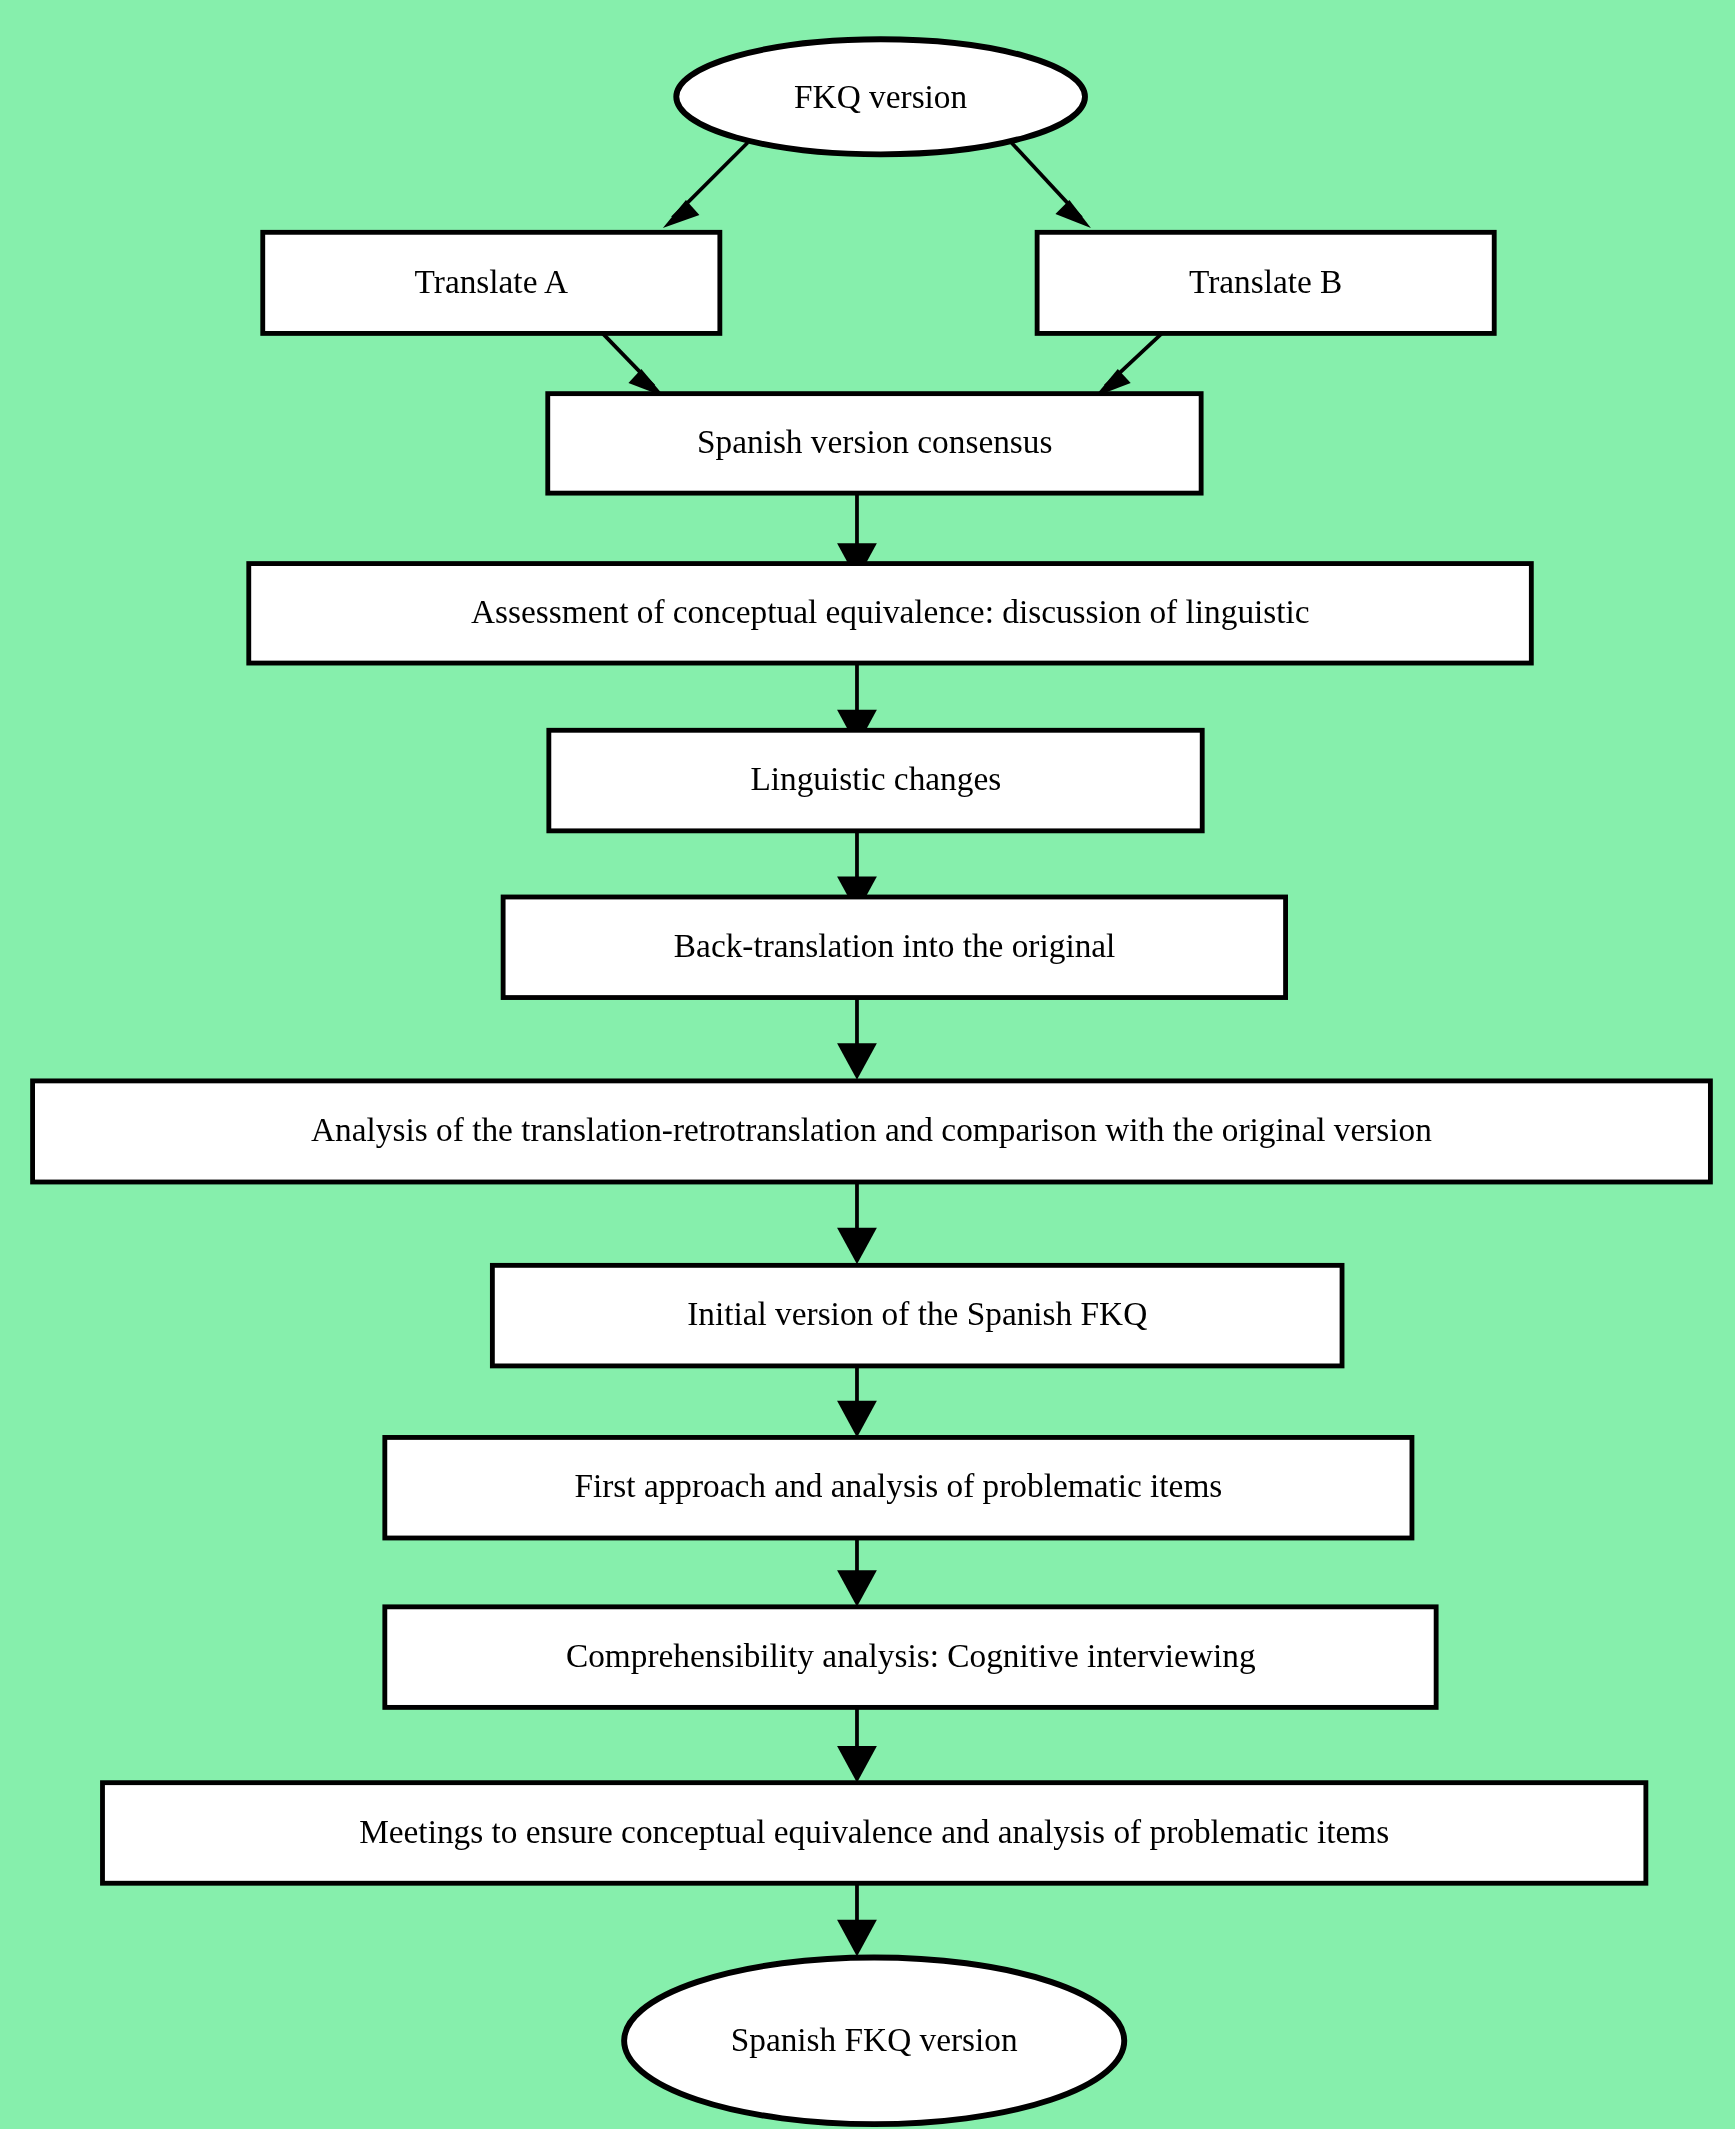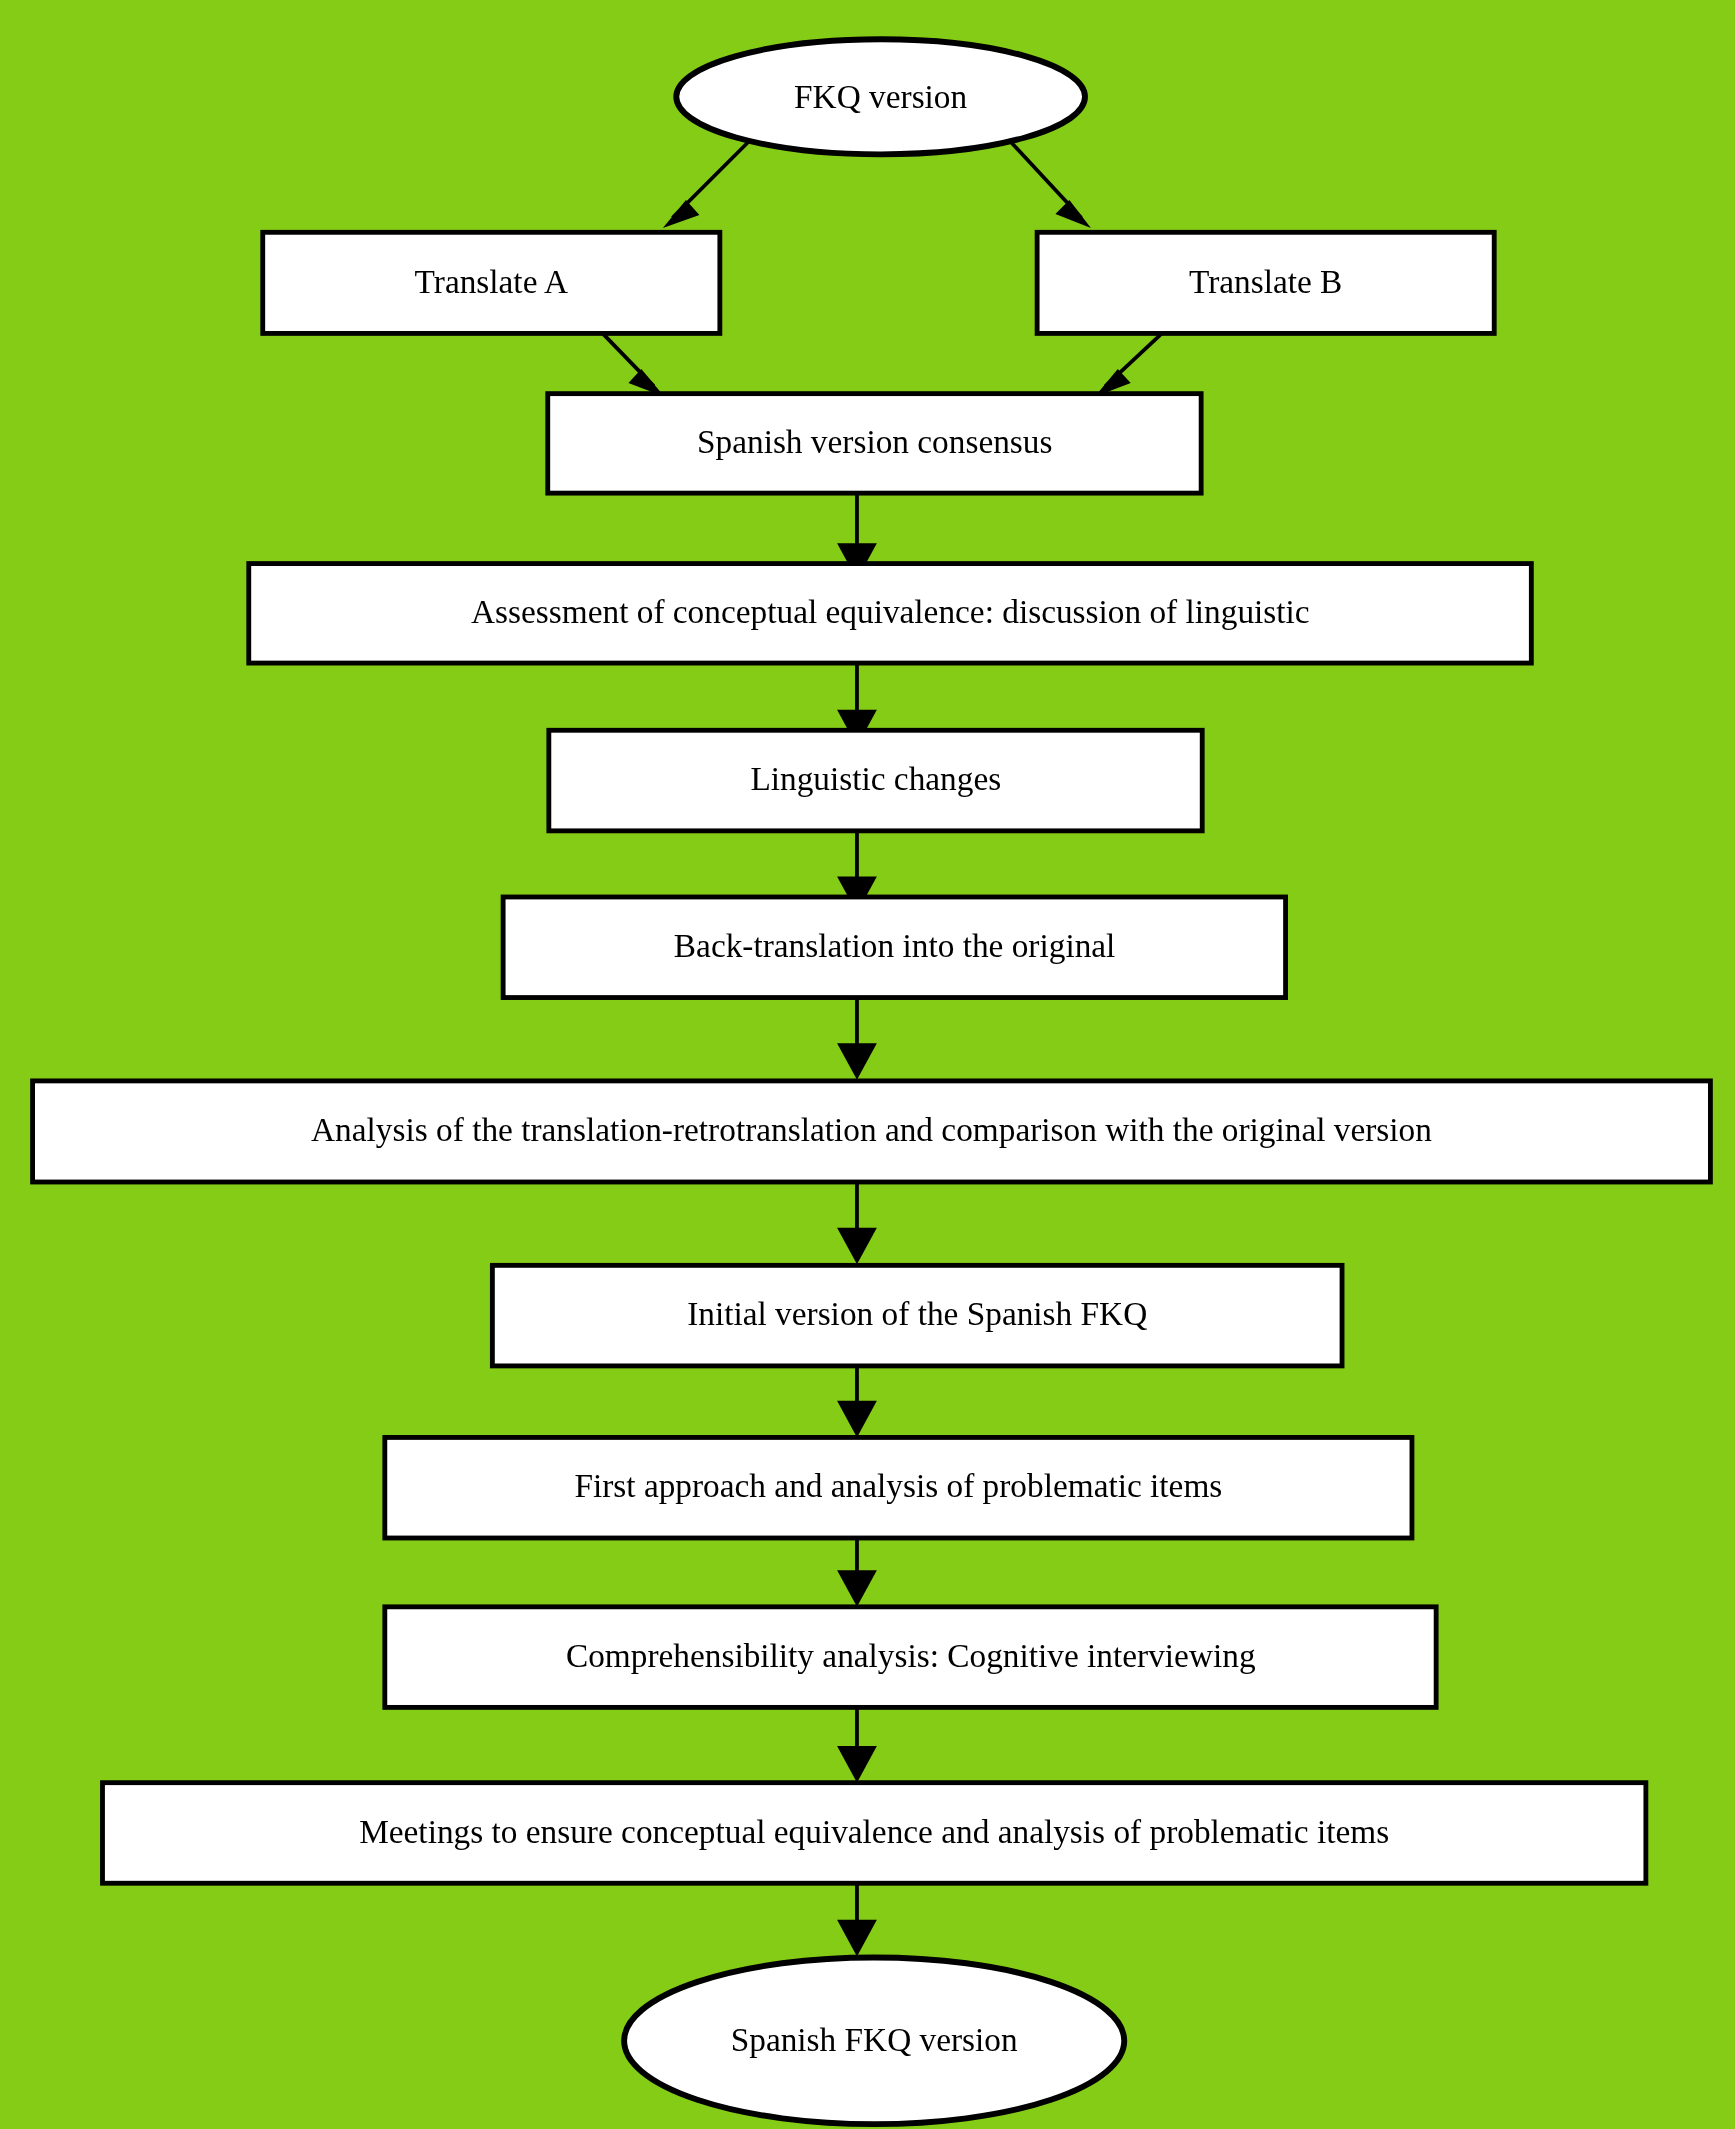--- a/index.html
+++ b/index.html
@@ -4,21 +4,21 @@
 <style>
   html, body {
     margin: 0;
     padding: 0;
     background: #ffffff;
   }
   #flow-root {
     position: relative;
     width: 1736px;
     height: 2129px;
-    background: #84cc16;
+    background: #86efac;
     font-family: "Liberation Serif", "DejaVu Serif", serif;
   }
   svg#flow-svg {
     display: block;
     width: 1736px;
     height: 2129px;
   }
   .node-shape {
     fill: #ffffff;
     stroke: #000000;

